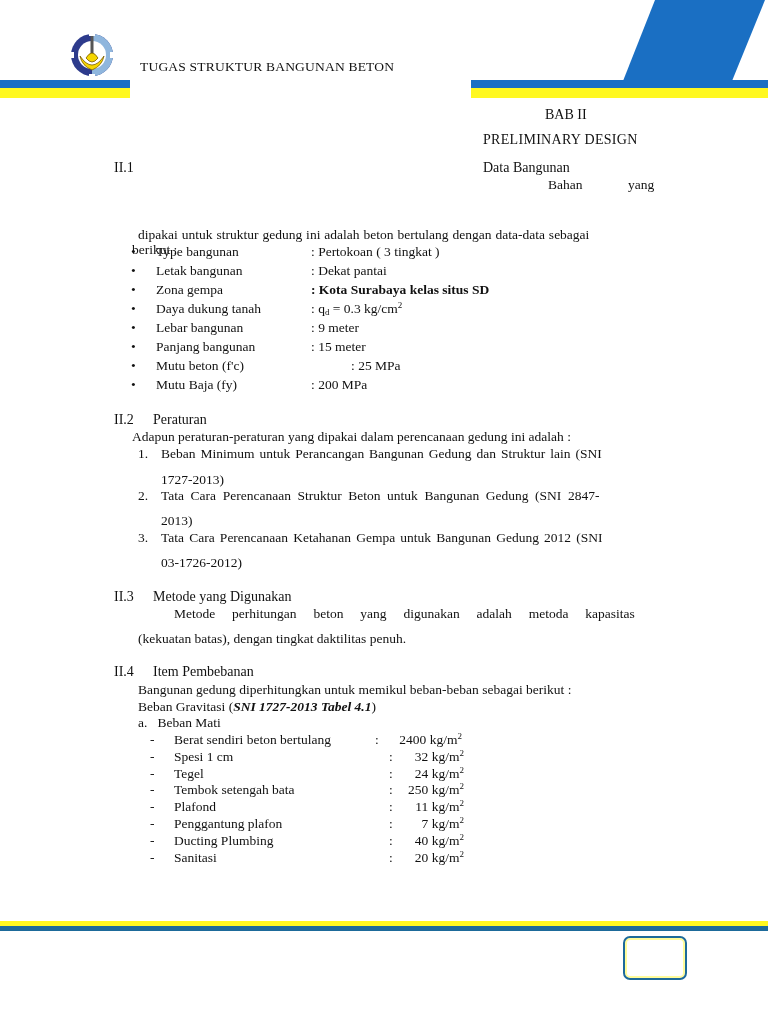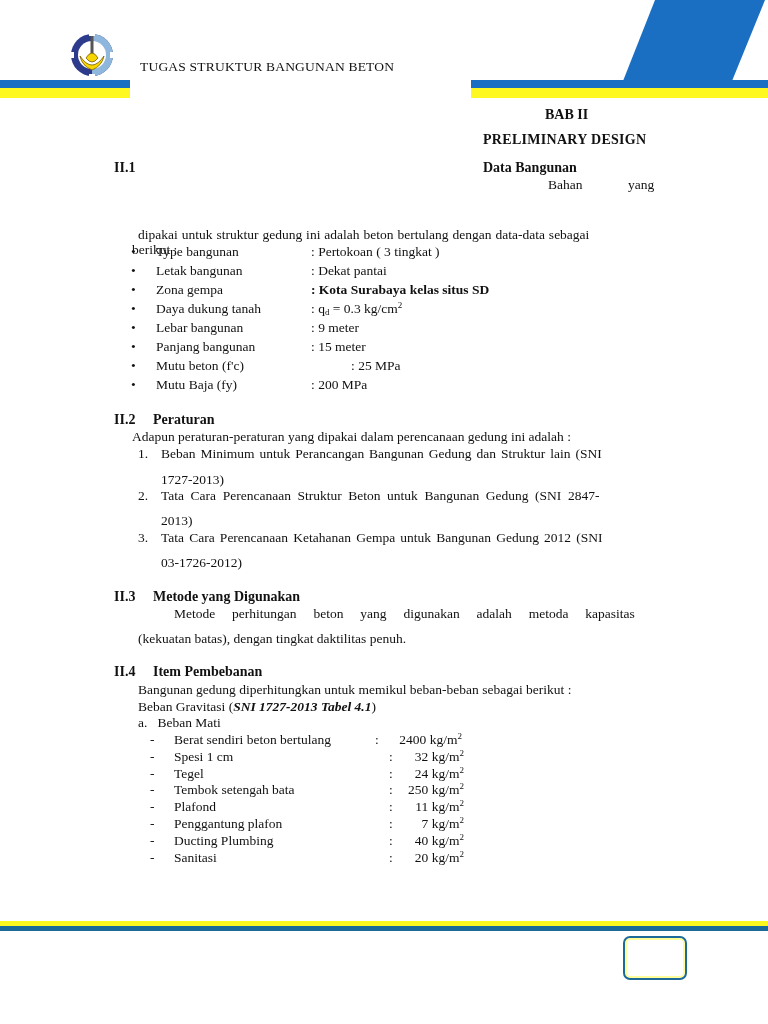--- a/index.html
+++ b/index.html
@@ -2,21 +2,21 @@
 <html><head>
 <meta charset="utf-8">
 <style>
   html, body { margin: 0; padding: 0; }
   body { width: 768px; height: 1024px; position: relative; background: #ffffff; overflow: hidden;
          font-family: "Liberation Serif", "DejaVu Serif", serif; color: #111; }
   .abs { position: absolute; }
   .band-blue { background: #1a6fc3; }
   .band-yellow { background: #fff820; }
   .t { position: absolute; font-size: 13.5px; white-space: nowrap; line-height: 16px; }
-  .b { font-weight: bold; }
+  .b { font-weight: normal; }
   .h { font-size: 14px; }
   sup { font-size: 9px; vertical-align: 5px; line-height: 0; }
   sub { font-size: 9px; vertical-align: -2px; line-height: 0; }
 </style>
 </head>
 <body>
 
 <div class="abs" style="left:0;top:0;width:768px;height:100px;">
 
   <svg class="abs" style="left:66px;top:30px;" width="52" height="50" viewBox="0 0 52 50">

